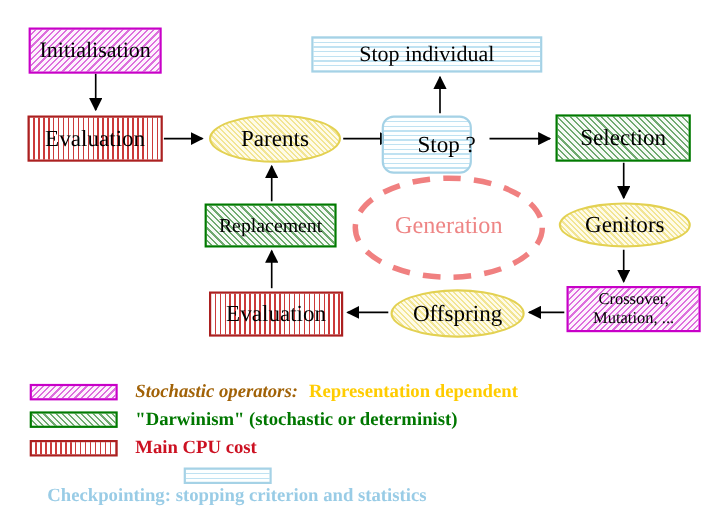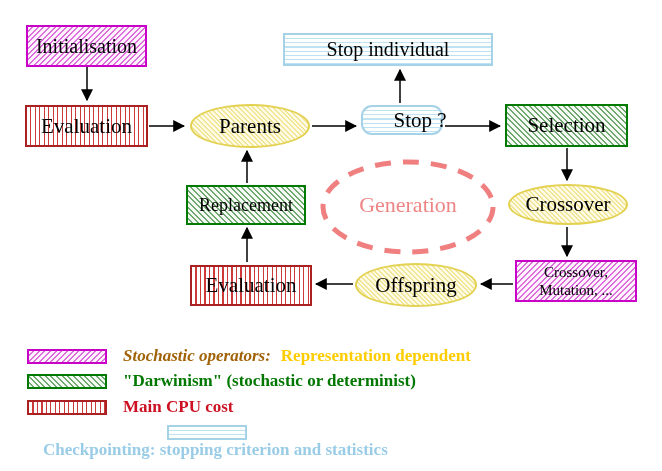--- a/index.html
+++ b/index.html
@@ -111,25 +111,25 @@
   </svg>
 
   <div class="node hatch-magenta" style="left:26px; top:25px; width:121px; height:42px; font-size:20px;">Initialisation</div>
 
   <div class="node stripes-red" style="left:25px; top:105px; width:123px; height:42px;">Evaluation</div>
 
   <div class="node ellipse-yellow" style="left:190px; top:104px; width:120px; height:44px;">Parents</div>
 
   <div class="node stripes-cyan" style="left:283px; top:33px; width:210px; height:33px; font-size:20px;">Stop individual</div>
 
-  <div class="node stripes-cyan rounded" style="left:361px; top:105px; width:82px; height:30px;padding-left:36px;">Stop ?</div>
+  <div class="node stripes-cyan rounded" style="left:347px; top:105px; width:82px; height:53px;padding-left:36px;">Stop ?</div>
 
   <div class="node hatch-green" style="left:505px; top:104px; width:123px; height:43px;">Selection</div>
 
-  <div class="node ellipse-yellow" style="left:508px; top:184px; width:120px; height:41px;">Crossover</div>
+  <div class="node ellipse-yellow" style="left:508px; top:184px; width:120px; height:41px;">Genitors</div>
 
   <div class="node hatch-magenta two-line" style="left:515px; top:260px; width:122px; height:42px;">
     <span>Crossover,</span>
     <span>Mutation, ...</span>
   </div>
 
   <div class="node ellipse-yellow" style="left:355px; top:263px; width:122px; height:44px;">Offspring</div>
 
   <div class="node stripes-red" style="left:190px; top:265px; width:122px; height:41px;">Evaluation</div>
 

